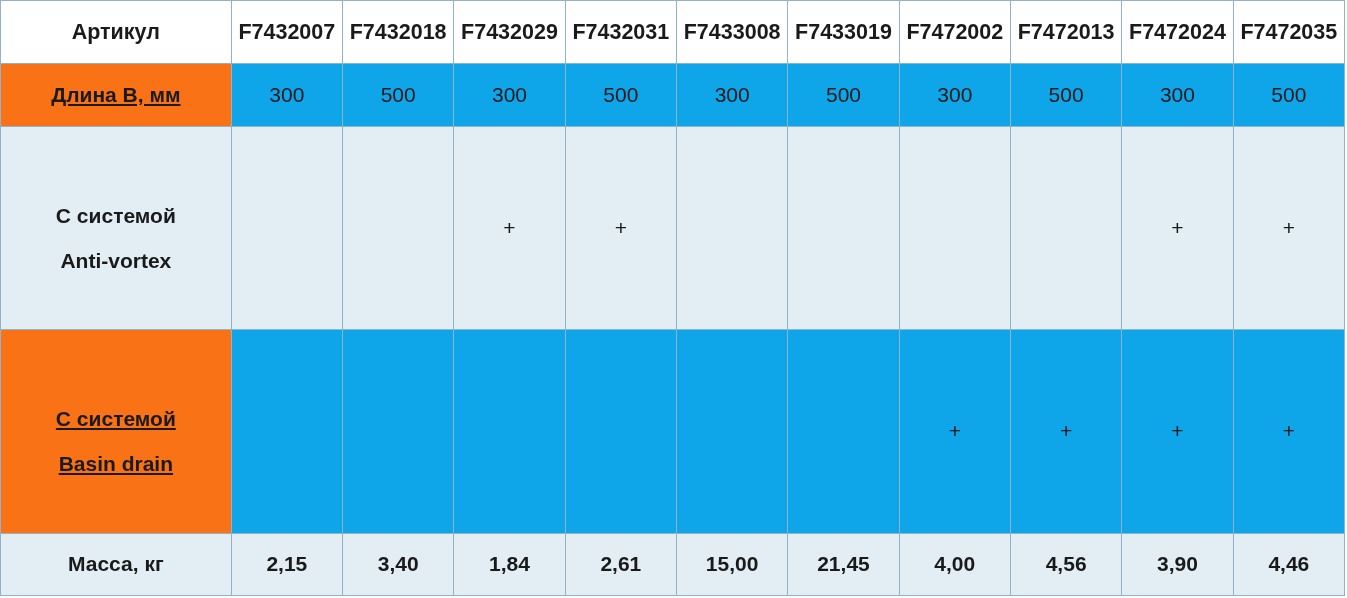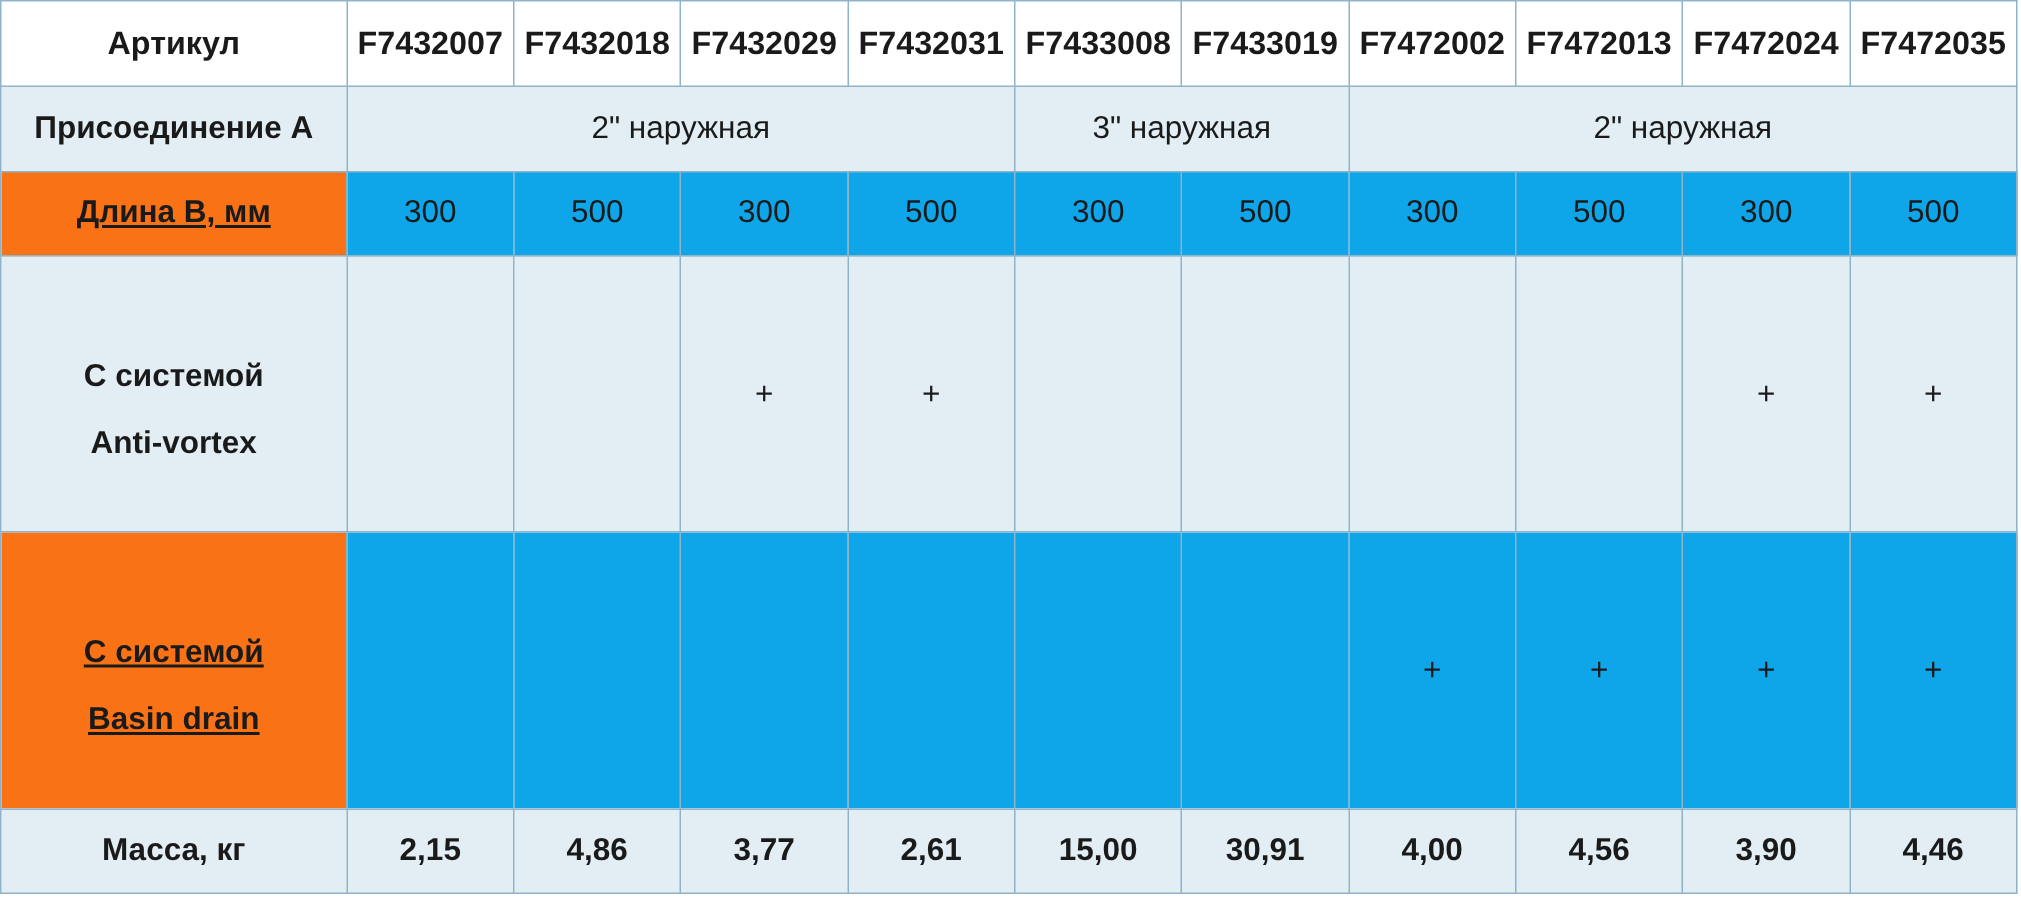--- a/index.html
+++ b/index.html
@@ -99,26 +99,20 @@
         <td>F7432029</td>
         <td>F7432031</td>
         <td>F7433008</td>
         <td>F7433019</td>
         <td>F7472002</td>
         <td>F7472013</td>
         <td>F7472024</td>
         <td>F7472035</td>
       </tr>
 
-      <tr class="shaded">
-        <td class="rowlabel">Присоединение A</td>
-        <td class="merged" colspan="4">2" наружная</td>
-        <td class="merged" colspan="2">3" наружная</td>
-        <td class="merged" colspan="4">2" наружная</td>
-      </tr>
 
       <tr class="plain">
         <td class="rowlabel">Длина B, мм</td>
         <td>300</td>
         <td>500</td>
         <td>300</td>
         <td>500</td>
         <td>300</td>
         <td>500</td>
         <td>300</td>
@@ -159,25 +153,25 @@
         <td></td>
         <td>+</td>
         <td>+</td>
         <td>+</td>
         <td>+</td>
       </tr>
 
       <tr class="shaded">
         <td class="rowlabel">Масса, кг</td>
         <td class="bold-val">2,15</td>
-        <td class="bold-val">4,86</td>
-        <td class="bold-val">3,77</td>
+        <td class="bold-val">3,40</td>
+        <td class="bold-val">1,84</td>
         <td class="bold-val">2,61</td>
         <td class="bold-val">15,00</td>
-        <td class="bold-val">30,91</td>
+        <td class="bold-val">21,45</td>
         <td class="bold-val">4,00</td>
         <td class="bold-val">4,56</td>
         <td class="bold-val">3,90</td>
         <td class="bold-val">4,46</td>
       </tr>
     </tbody>
   </table>
 </div>
 
 </body></html>

